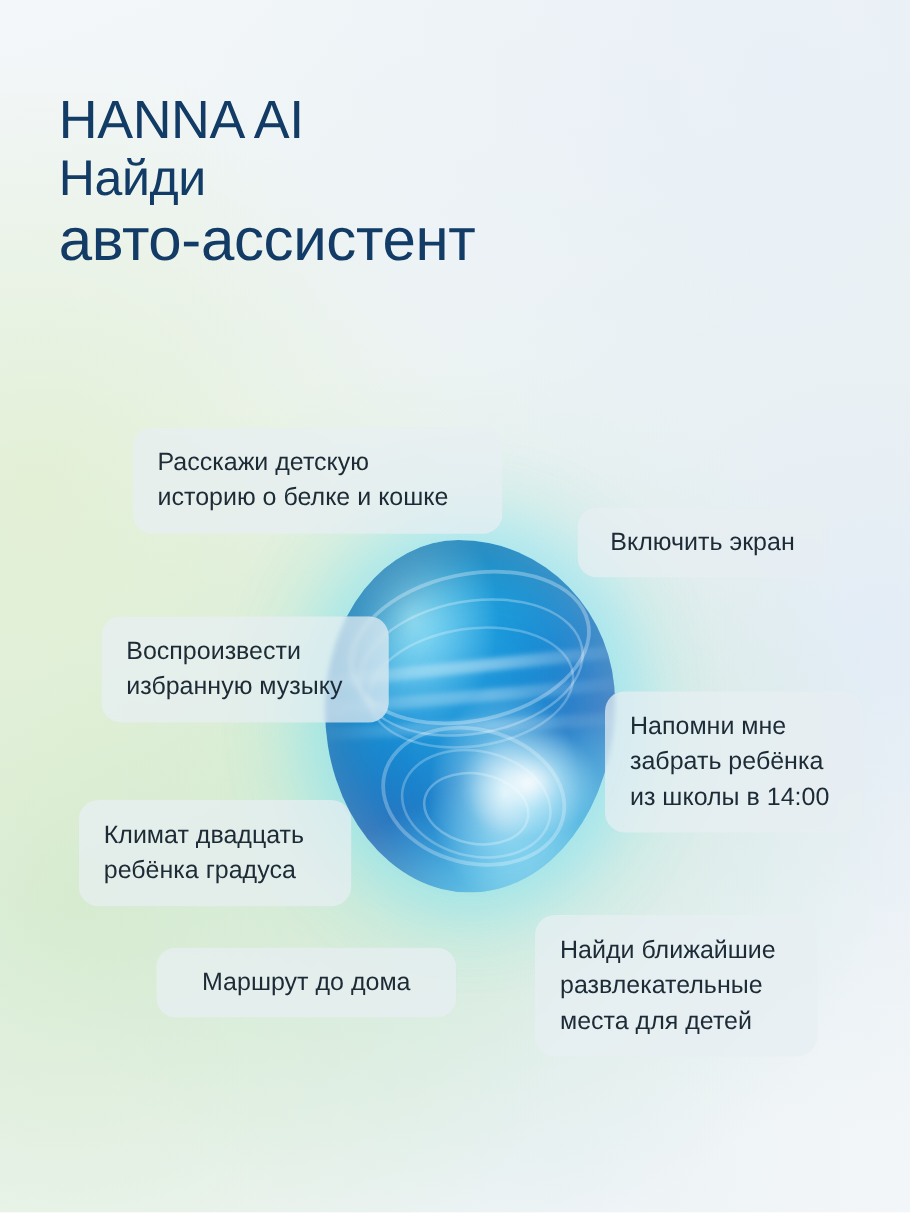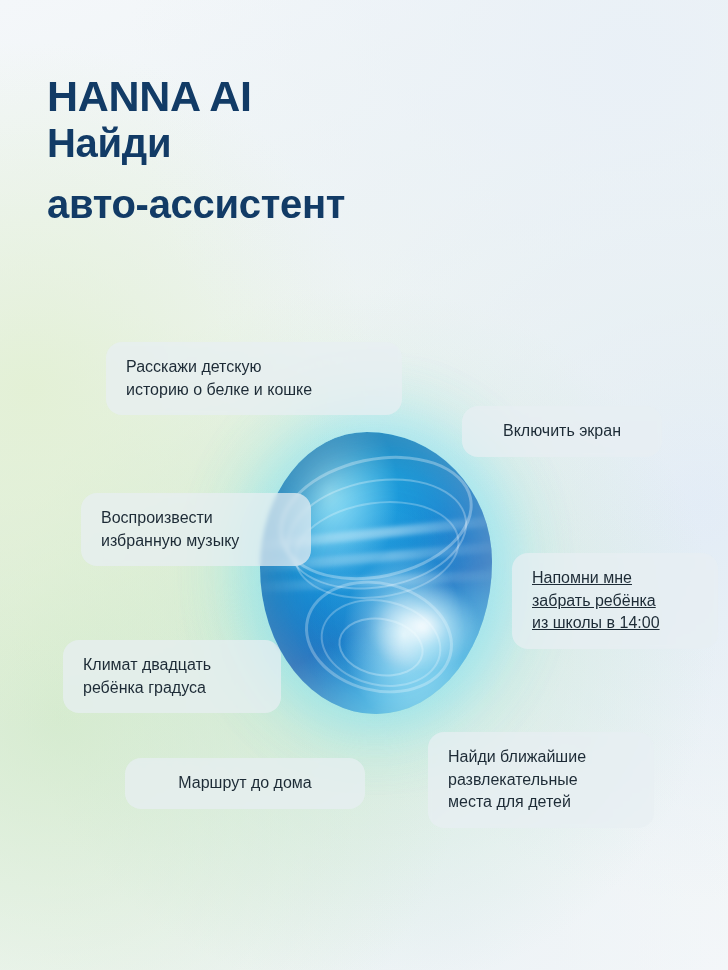--- a/index.html
+++ b/index.html
@@ -32,27 +32,27 @@
 
   
   .headline {
     position: absolute;
     left: 47px;
     top: 72px;
     width: 600px;
   }
   .headline .line {
     color: #123b66;
-    font-weight: bold;
+    font-weight: normal;
     letter-spacing: -0.3px;
     line-height: 1.13;
   }
   .headline .l1 { font-size: 43px; }
   .headline .l2 { font-size: 40px; }
-  .headline .l3 { font-size: 40px; margin-top: 16px; }
+  .headline .l3 { font-size: 48px; }
 
   
   .orb-wrap {
     position: absolute;
     left: 252px;
     top: 420px;
     width: 248px;
     height: 310px;
   }
   .orb-glow {
@@ -115,30 +115,30 @@
     filter: blur(3px);
   }
 
   
   .bubble {
     position: absolute;
     padding: 14px 20px;
     border-radius: 16px;
     background: rgba(232,238,242,0.72);
     color: #1d2b36;
-    font-size: 16px;
+    font-size: 20px;
     line-height: 1.42;
     white-space: pre-line;
     backdrop-filter: blur(2px);
   }
 
   #b-story   { left: 106px; top: 342px;  width: 296px; }
   #b-screen  { left: 462px; top: 406px;  width: 200px; text-align: center; }
   #b-music   { left: 37px;  top: 493px;  width: 230px; margin-left: 44px; }
-  #b-remind  { left: 512px; top: 553px;  width: 206px; text-decoration: underline; }
+  #b-remind  { left: 484px; top: 553px;  width: 206px; }
   #b-climate { left: 63px;  top: 640px;  width: 218px; }
   #b-route   { left: 125px; top: 758px;  width: 240px; text-align: center; }
   #b-places  { left: 428px; top: 732px;  width: 226px; }
 </style>
 </head>
 <body>
 
 <div class="poster">
 
   <div class="headline">

